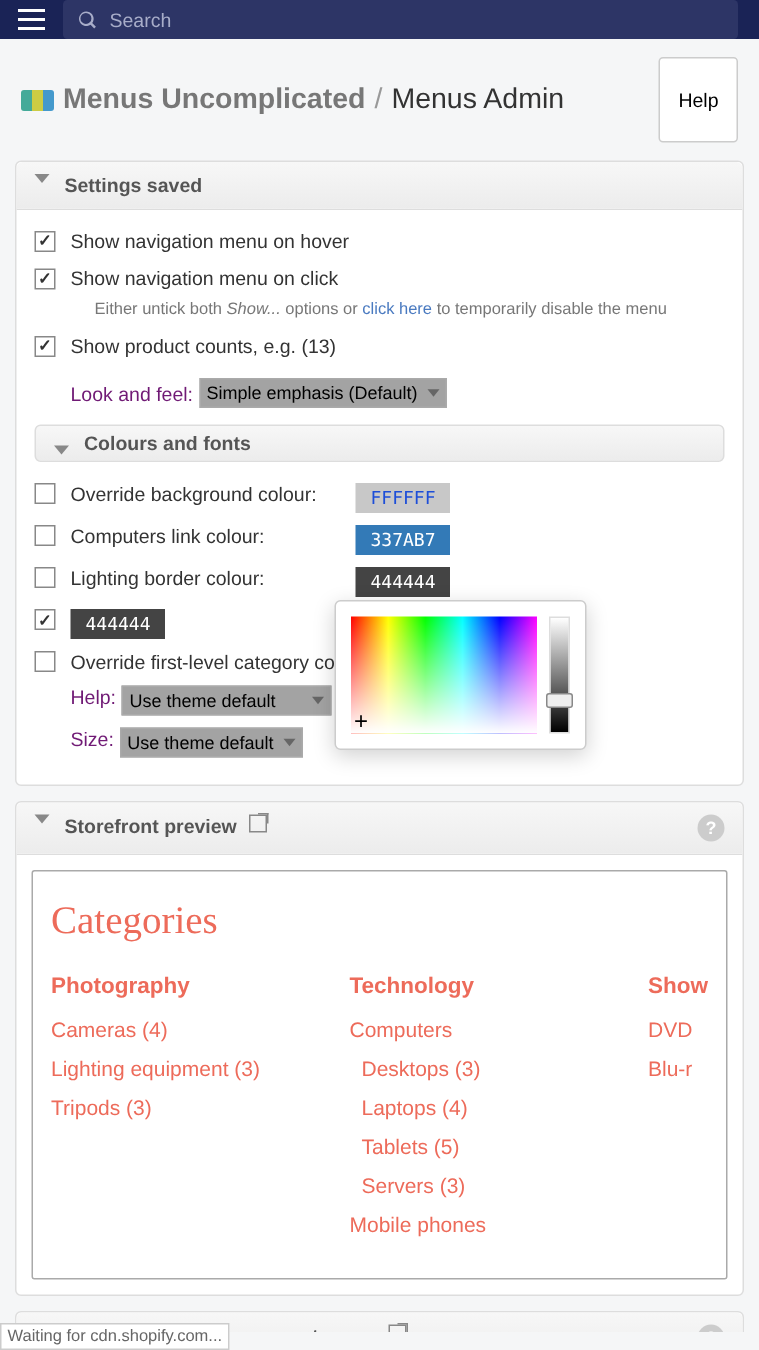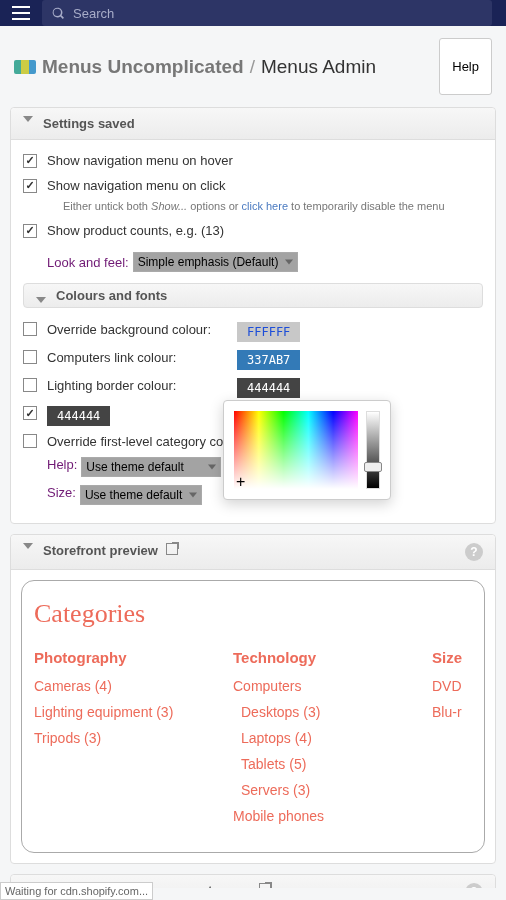--- a/index.html
+++ b/index.html
@@ -42,21 +42,21 @@
 .sub-hdr{background:linear-gradient(#f7f7f7,#ececec);border:1px solid #ddd;border-radius:4px;padding:4px 12px;display:flex;align-items:flex-end;font-weight:bold;color:#555;margin:6px 0 10px}
 .color-row{display:flex;padding:4px 0}
 .color-lbl{flex:0 0 190px;font-size:13px}
 .swatch{padding:3px 10px;font-size:12px;color:#fff;font-family:monospace;cursor:pointer;min-width:60px;text-align:center}
 .swatch.light{color:#1d4ed8}
 .picker{position:absolute;background:#fff;border:1px solid #ccc;border-radius:4px;box-shadow:0 4px 14px rgba(0,0,0,0.18);padding:10px;display:flex;gap:8px;z-index:10}
 .picker-main{width:124px;height:78px;background:linear-gradient(to bottom,transparent 0%,#fff 100%),linear-gradient(to right,red,#ff0,#0f0,cyan,blue,magenta);position:relative;cursor:crosshair}
 .picker-cross{position:absolute;left:2px;bottom:-1px;font-size:16px;color:#000;line-height:1}
 .picker-slider{width:14px;height:78px;background:linear-gradient(to bottom,#fff,#000);position:relative;border:1px solid #ddd}
 .picker-thumb{position:absolute;width:18px;height:10px;background:#eee;border:1px solid #888;left:-3px;top:50px;border-radius:2px}
-.preview-body{padding:18px 12px;border:1px solid #aaa;margin:10px;border-radius:13px}
+.preview-body{padding:18px 12px;border:1px solid #aaa;margin:10px;border-radius:2px}
 .cat-title{color:#ed6b5a;font-size:26px;font-weight:500;margin-bottom:20px;font-family:Georgia,serif}
 .cat-grid{display:flex;gap:30px}
 .cat-col{flex:1;min-width:0}
 .cat-col.clip{max-width:40px;overflow:hidden}
 .col-h{color:#ed6b5a;font-weight:bold;font-size:15px;margin-bottom:12px;white-space:nowrap}
 .col-item{color:#ed6b5a;font-size:14px;margin-bottom:10px;white-space:nowrap;cursor:pointer}
 .col-sub{margin-left:8px}
 .status-bar{position:fixed;bottom:0;left:0;background:#fff;border:1px solid #ccc;padding:2px 4px;font-size:11px;color:#666}
 </style>
 </head>
@@ -182,21 +182,21 @@
       <div class="cat-col">
         <div class="col-h">Technology</div>
         <div class="col-item">Computers</div>
         <div class="col-item col-sub">Desktops (3)</div>
         <div class="col-item col-sub">Laptops (4)</div>
         <div class="col-item col-sub">Tablets (5)</div>
         <div class="col-item col-sub">Servers (3)</div>
         <div class="col-item">Mobile phones</div>
       </div>
       <div class="cat-col clip">
-        <div class="col-h">Size</div>
+        <div class="col-h">Show</div>
         <div class="col-item">DVD</div>
         <div class="col-item">Blu-r</div>
       </div>
     </div>
   </div>
 </div>
 
 <div class="panel">
   <div class="panel-hdr" style="border-bottom:none;border-radius:4px">
     <span class="chev right"></span>

